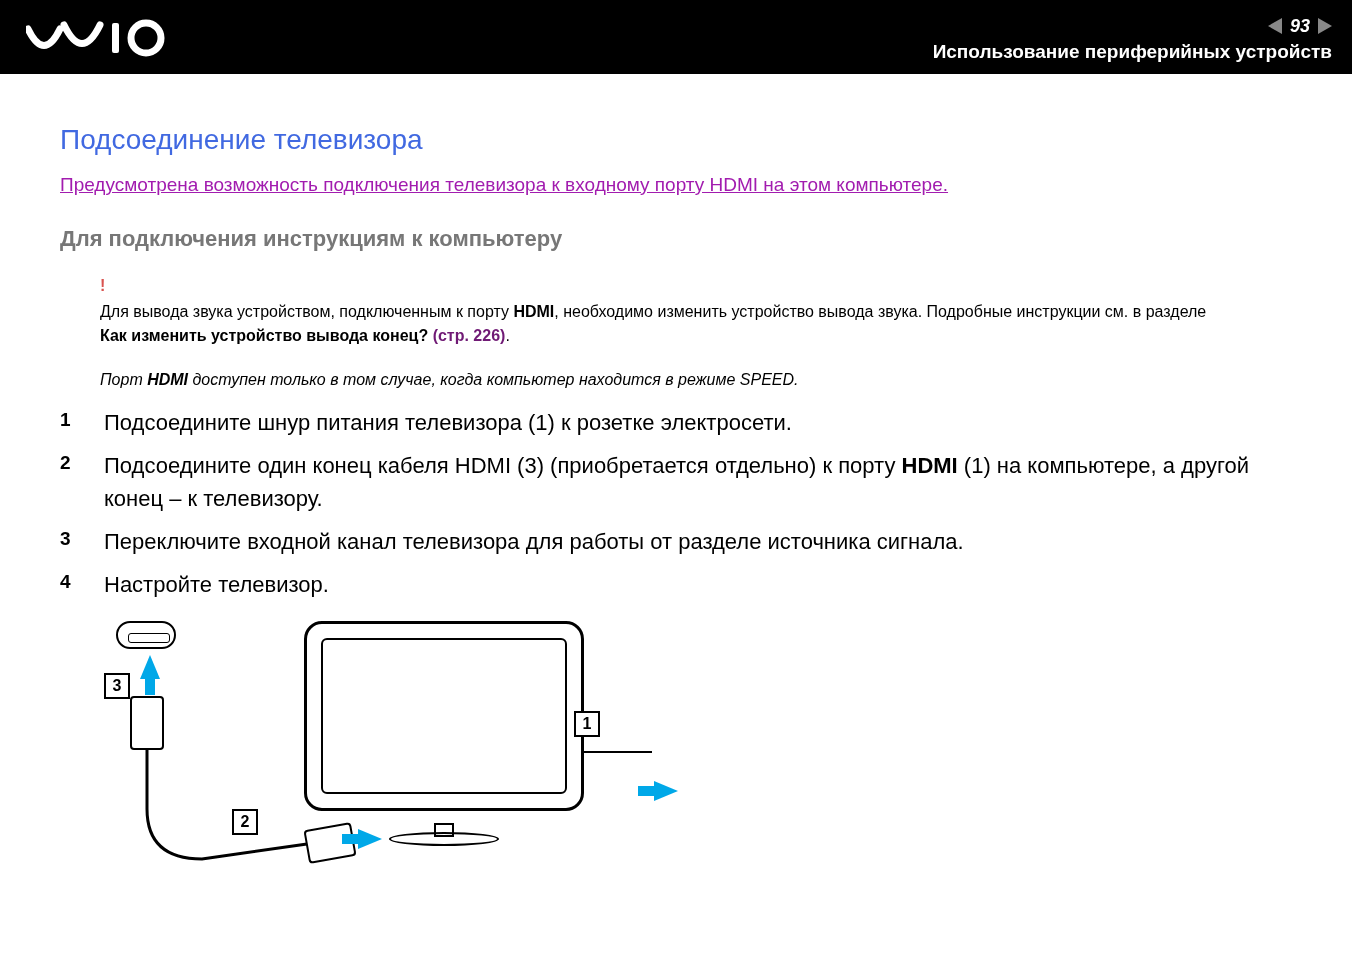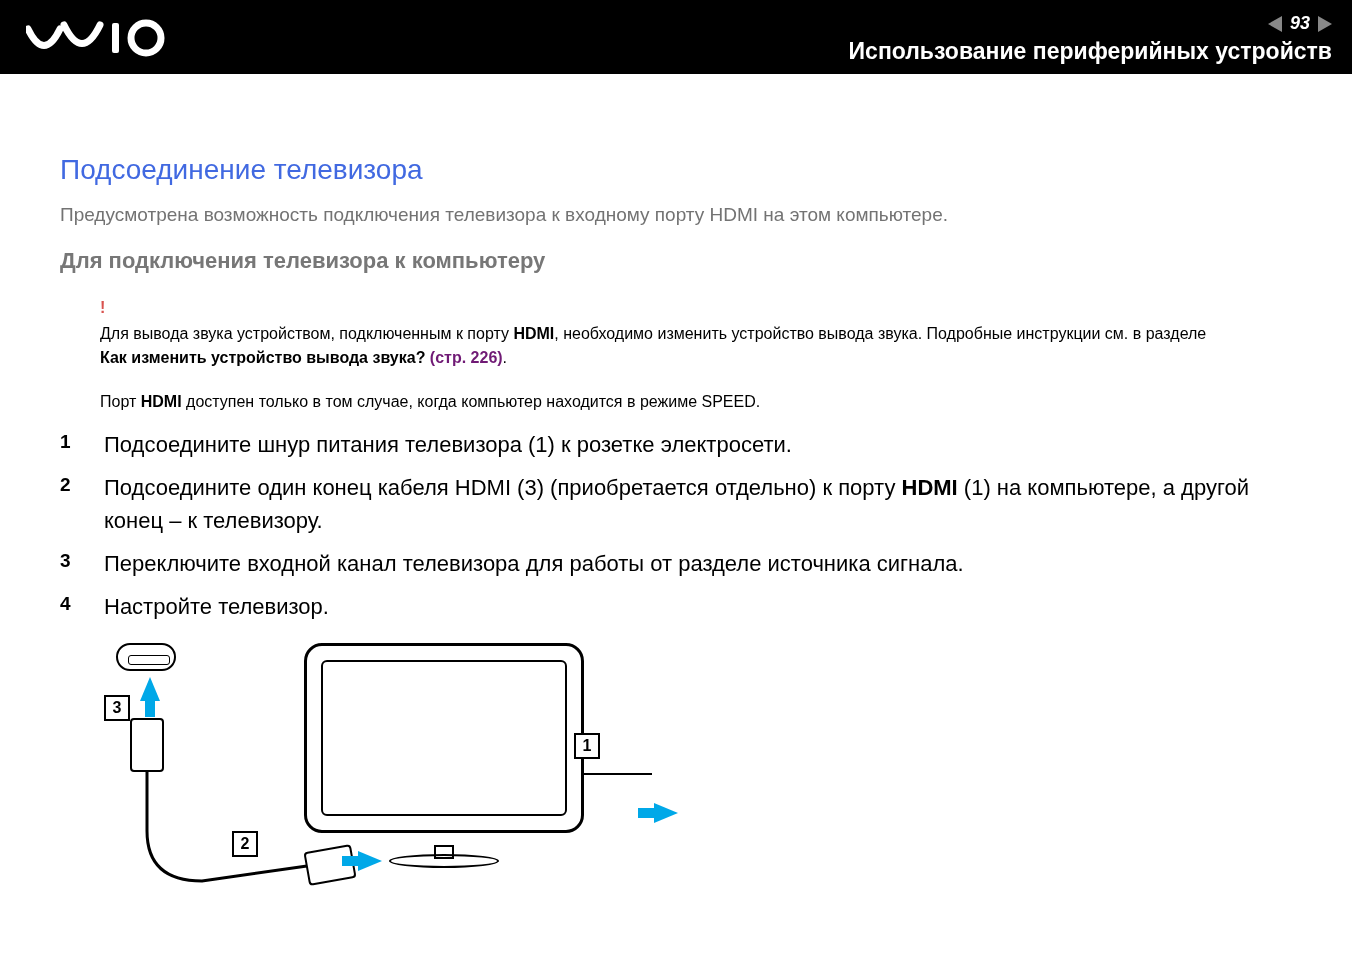--- a/index.html
+++ b/index.html
@@ -53,35 +53,36 @@
     cursor: pointer;
   }
   .nav-arrow.right {
     border-top: 8px solid transparent;
     border-bottom: 8px solid transparent;
     border-left: 14px solid #888;
     cursor: pointer;
   }
   .breadcrumb {
     font-weight: bold;
-    font-size: 23px;
+    font-size: 19px;
   }
   .content {
-    padding: 80px 60px 20px 60px;
+    padding: 50px 60px 20px 60px;
   }
   .page-title {
     color: #4169E1;
     font-size: 28px;
     font-weight: normal;
     margin-bottom: 18px;
   }
   .intro-text {
     font-size: 19px;
-    color: #737373;
-    margin-bottom: 22px;
+    color: #a21caf;
+    margin-bottom: 30px;
+    text-decoration: underline;
   }
   .sub-heading {
     font-size: 22px;
     color: #777;
     margin-bottom: 22px;
   }
   .warning-block {
     margin-left: 40px;
     margin-bottom: 20px;
     font-size: 16px;
@@ -96,21 +97,21 @@
   .warning-block .link-ref {
     color: #701a75;
     font-weight: bold;
   }
   .note-block {
     margin-left: 40px;
     font-size: 16px;
     line-height: 1.5;
     margin-bottom: 14px;
   }
-  .note-block p { margin-bottom: 14px;}
+  .note-block p { margin-bottom: 14px; font-style: italic;}
   .steps {
     list-style: none;
     counter-reset: step;
     margin-top: 14px;
   }
   .steps li {
     counter-increment: step;
     font-size: 22px;
     line-height: 1.5;
     margin-bottom: 10px;
@@ -315,26 +316,26 @@
       <span>93</span>
       <span class="nav-arrow right"></span>
     </div>
     <div class="breadcrumb">Использование периферийных устройств</div>
   </div>
 </div>
 
 <div class="content">
   <h1 class="page-title">Подсоединение телевизора</h1>
   <p class="intro-text">Предусмотрена возможность подключения телевизора к входному порту HDMI на этом компьютере.</p>
-  <h2 class="sub-heading">Для подключения телевизора к компьютеру</h2>
+  <h2 class="sub-heading">Для подключения инструкциям к компьютеру</h2>
 
   <div class="warning-block">
     <span class="excl">!</span>
     <span>Для вывода звука устройством, подключенным к порту </span><span class="bold">HDMI</span><span>, необходимо изменить устройство вывода звука. Подробные инструкции см. в разделе </span><br>
-    <span class="bold">Как изменить устройство вывода звука? </span><span class="link-ref">(стр. 226)</span><span>.</span>
+    <span class="bold">Как изменить устройство вывода конец? </span><span class="link-ref">(стр. 226)</span><span>.</span>
   </div>
 
   <div class="note-block">
     <p><span>Порт </span><span class="bold">HDMI</span><span> доступен только в том случае, когда компьютер находится в режиме SPEED.</span></p>
   </div>
 
   <ol class="steps">
     <li><span>Подсоедините шнур питания телевизора (1) к розетке электросети.</span></li>
     <li><span>Подсоедините один конец кабеля HDMI (3) (приобретается отдельно) к порту </span><span class="bold">HDMI</span><span> (1) на компьютере, а другой конец – к телевизору.</span></li>
     <li><span>Переключите входной канал телевизора для работы от разделе источника сигнала.</span></li>

